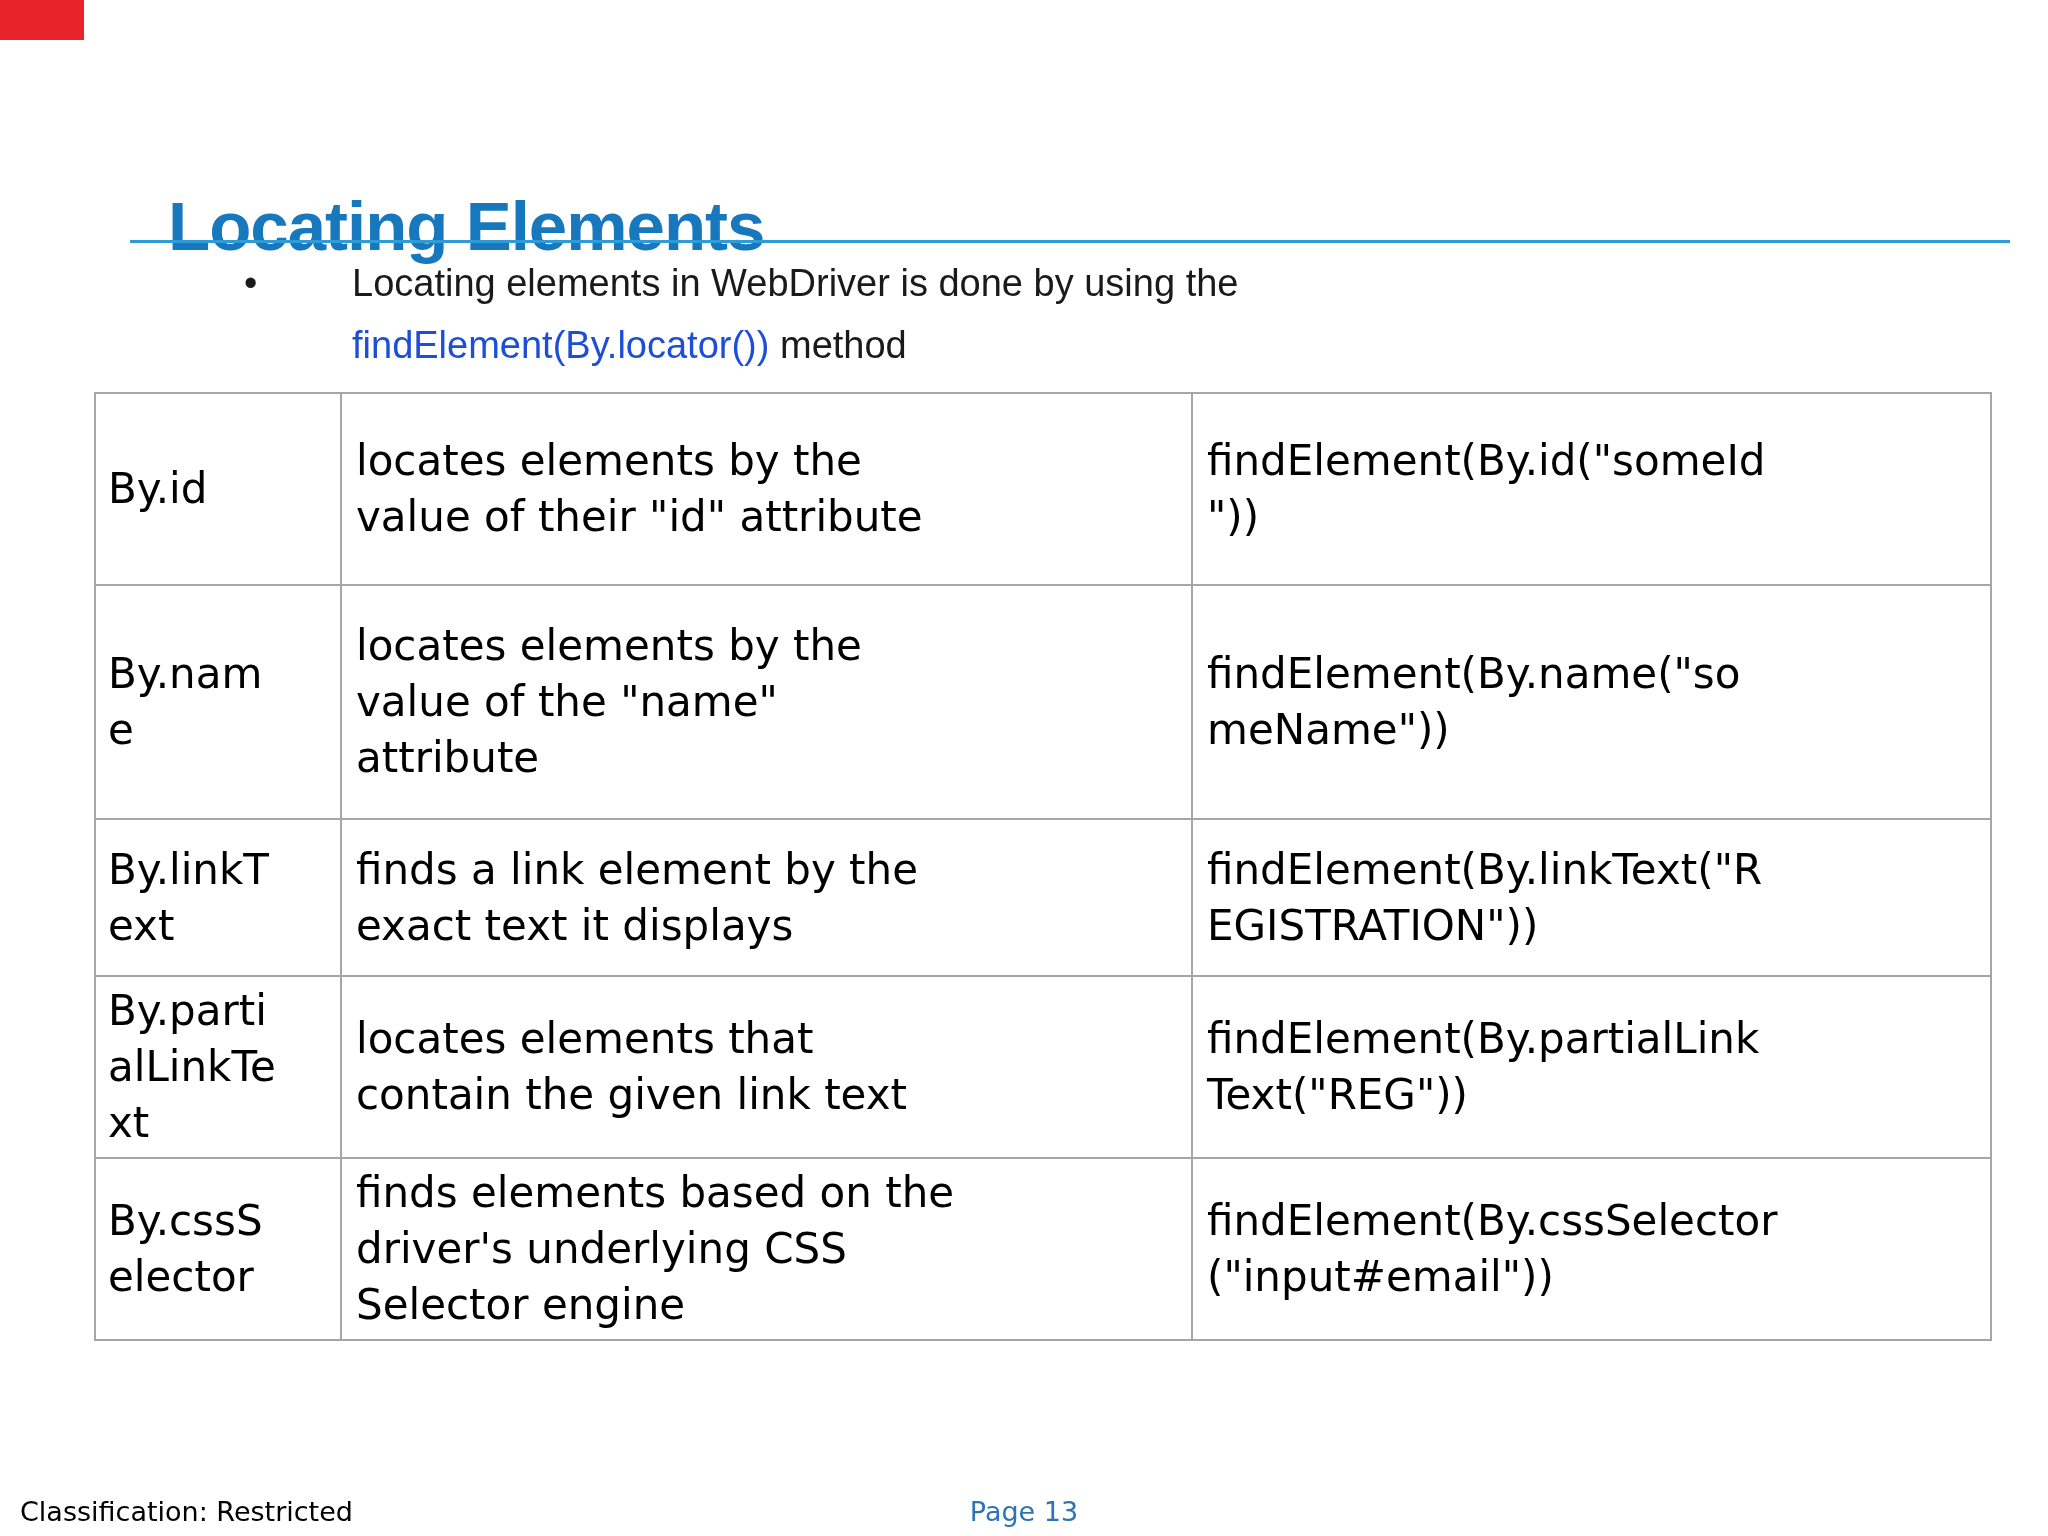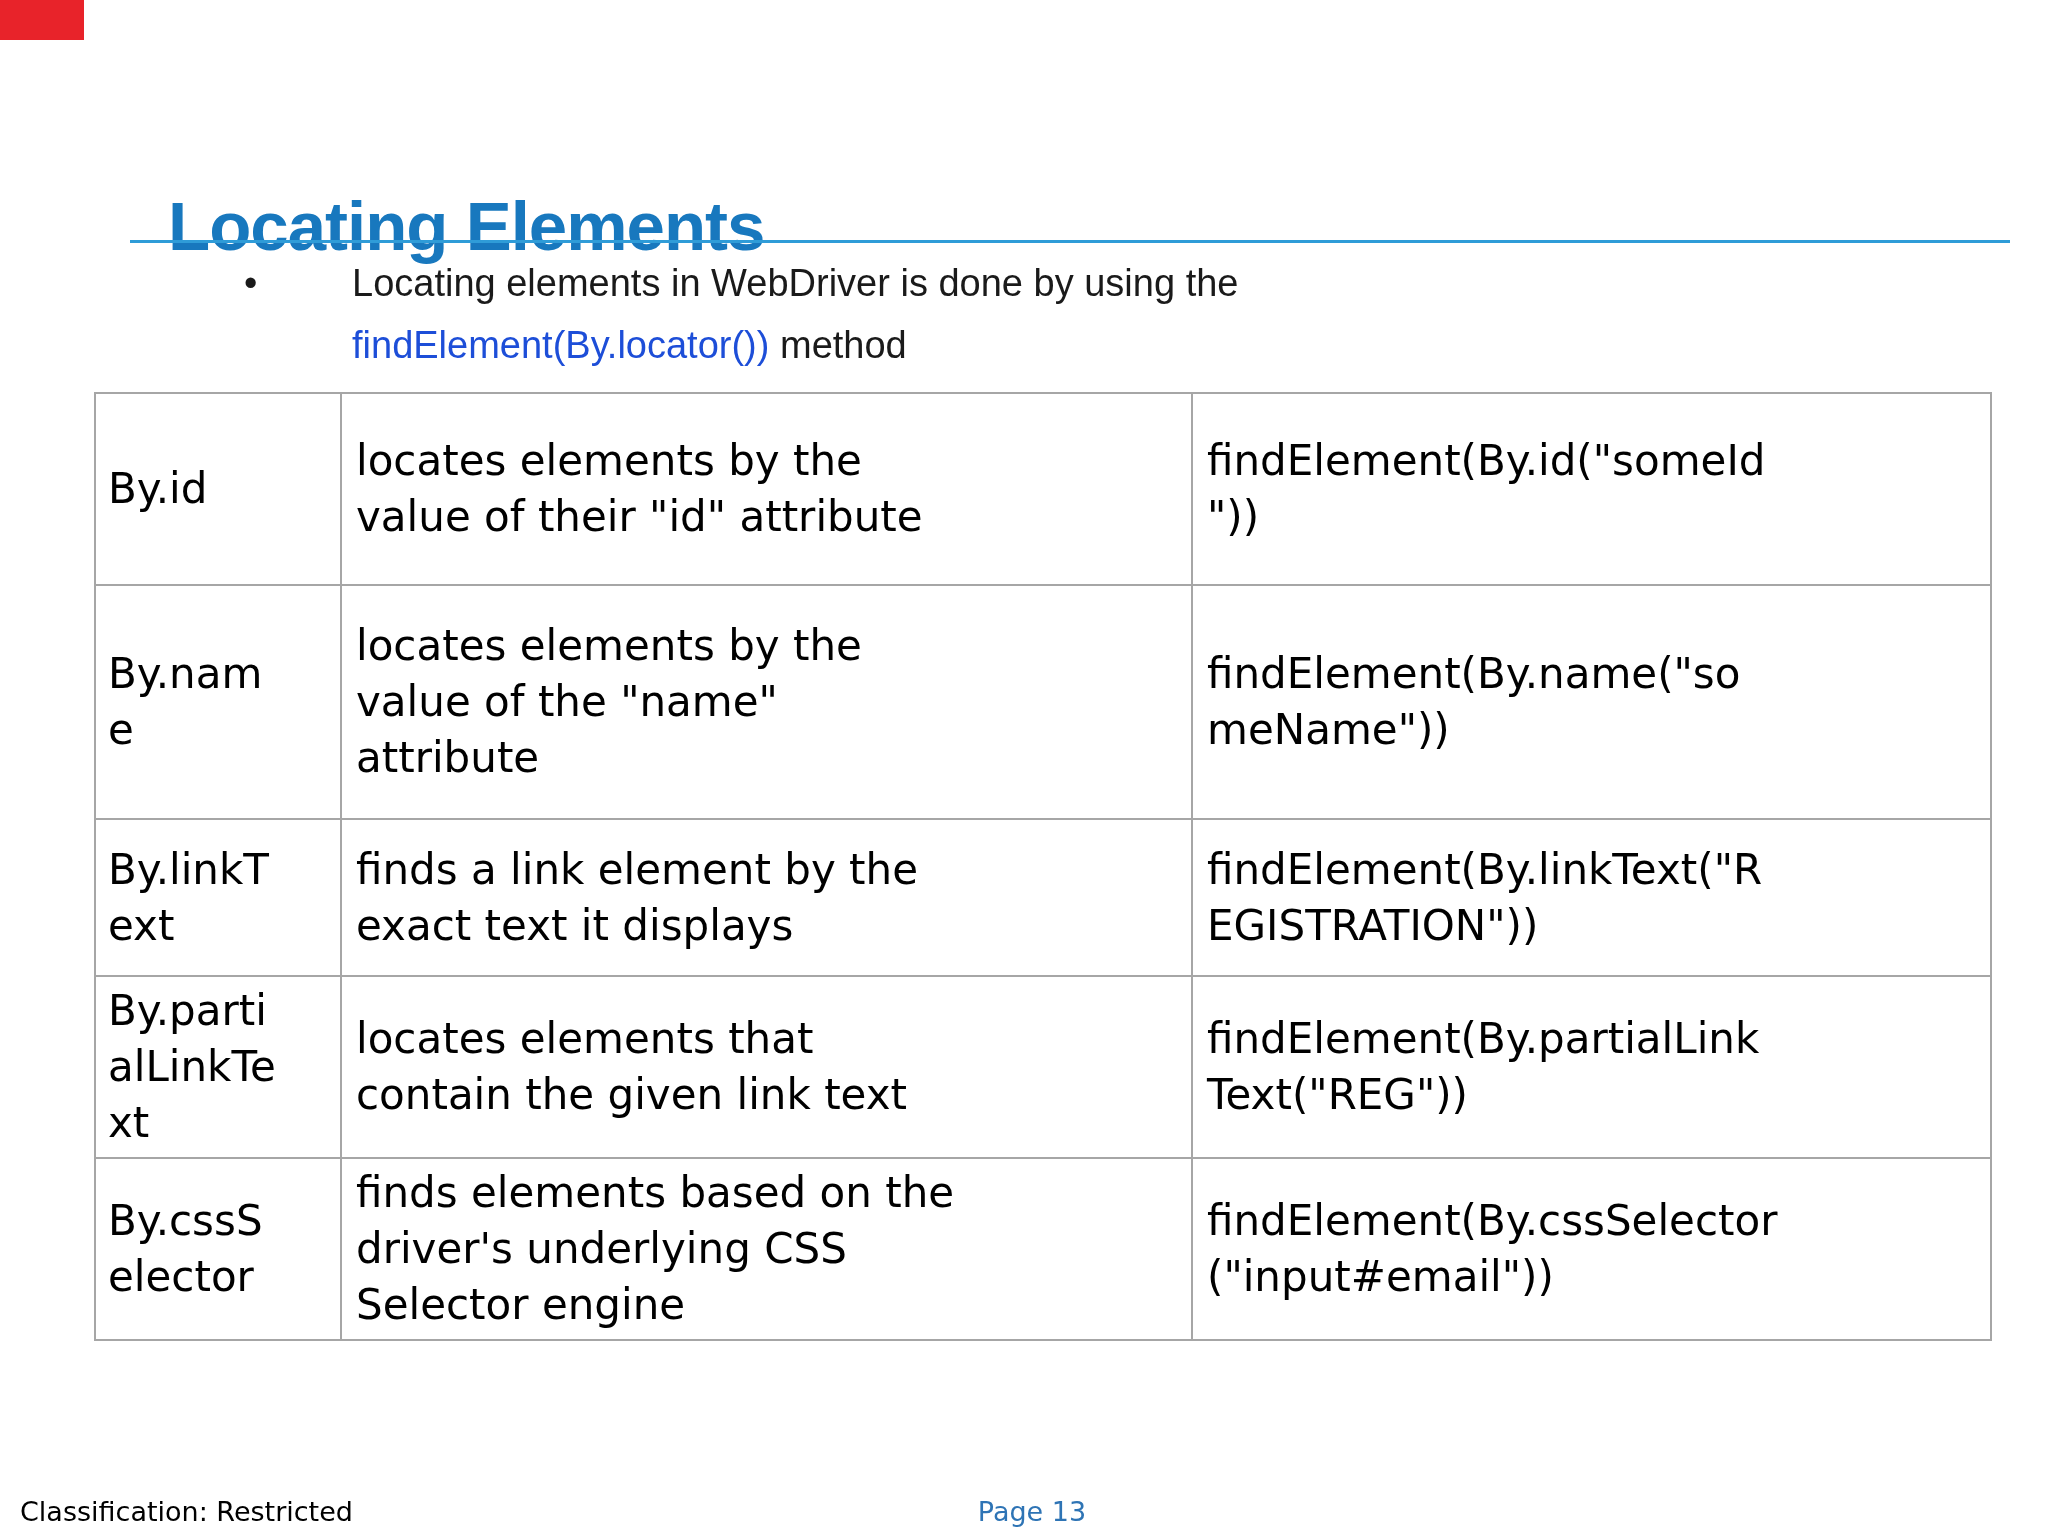--- a/index.html
+++ b/index.html
@@ -112,21 +112,20 @@
   }
   .footer-page {
     position: absolute;
     left: 50%;
     transform: translateX(-50%);
     top: 1496px;
     font-size: 27px;
     line-height: 32px;
     color: #2e74b5;
     white-space: nowrap;
-    margin-left: 8px;
   }
 </style>
 </head>
 <body>
 
 <div class="red-mark"></div>
 
 <h1 class="slide-title">Locating Elements</h1>
 <div class="title-underline"></div>
 

